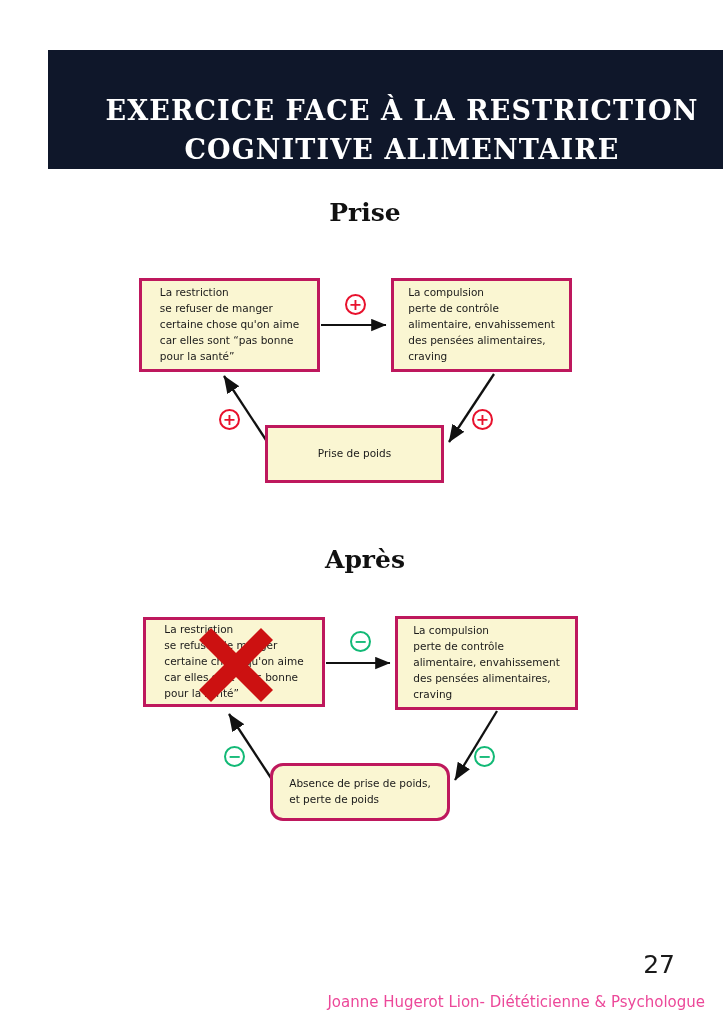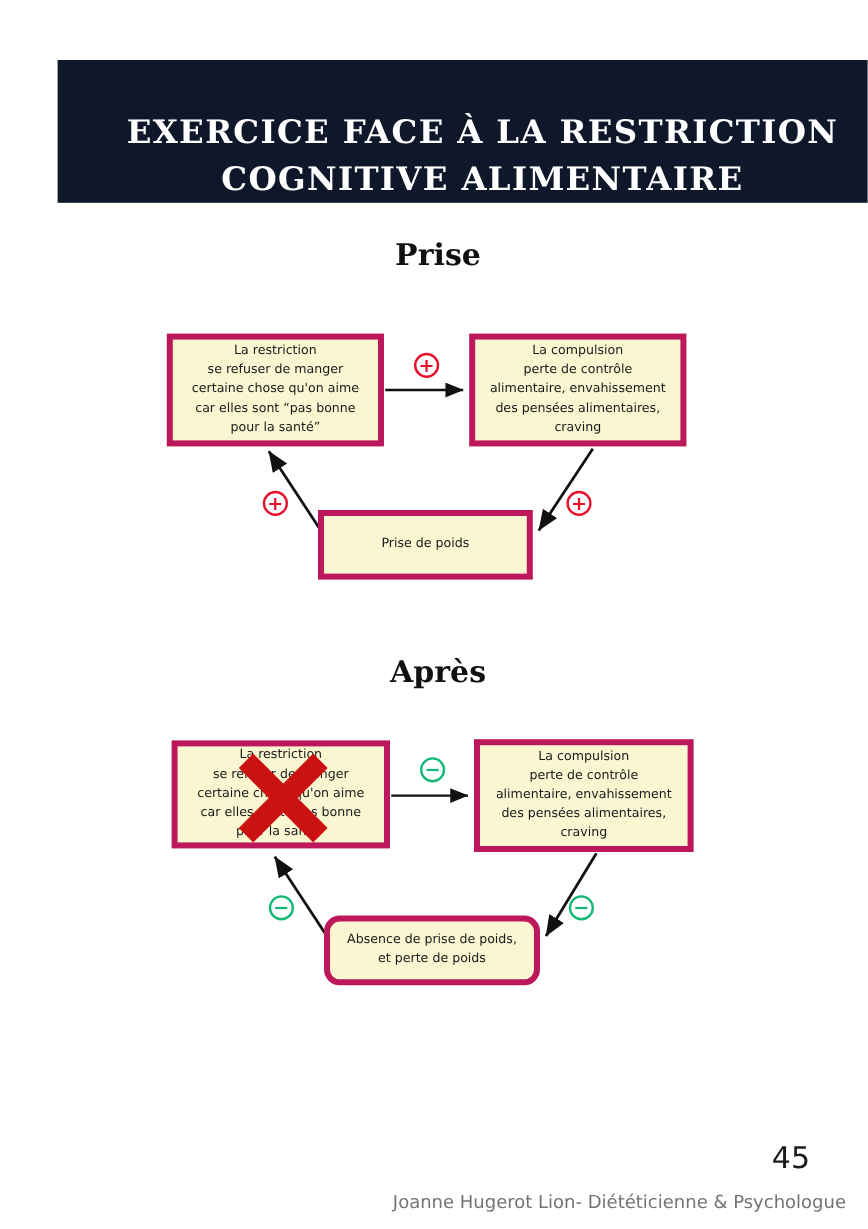--- a/index.html
+++ b/index.html
@@ -56,26 +56,26 @@
     position: absolute;
     left: 0;
     width: 723px;
   }
   #diagram-avant { top: 260px; height: 240px; }
   #diagram-apres { top: 600px; height: 240px; }
 
   .node-box {
     position: absolute;
     background: #FAF6D2;
-    border: 5px solid #be185d;
+    border: 3px solid #be185d;
     box-sizing: border-box;
     display: flex;
     align-items: center;
     justify-content: center;
-    text-align: center;
+    text-align: left;
     font-family: "DejaVu Sans", sans-serif;
     font-size: 10.5px;
     line-height: 1.52;
     color: #1a1a1a;
     padding: 4px 6px;
   }
 
   
   #avant .node-restriction { left: 139px; top: 18px;  width: 181px; height: 94px; }
   #avant .node-compulsion  { left: 391px; top: 18px;  width: 181px; height: 94px; }
@@ -146,21 +146,21 @@
     font-family: "DejaVu Sans", sans-serif;
     font-size: 25px;
     color: #1a1a1a;
   }
   .footer-credit {
     position: absolute;
     right: 18px;
     top: 993px;
     font-family: "DejaVu Sans", sans-serif;
     font-size: 15px;
-    color: #737373;
+    color: #ec4899;
     white-space: nowrap;
     margin-left: 48px;
   }
 </style>
 </head>
 <body>
 
 <div class="banner">
   <div class="banner-title">EXERCICE FACE À LA RESTRICTION COGNITIVE ALIMENTAIRE</div>
 </div>
@@ -232,14 +232,14 @@
   <line x1="7" y1="7" x2="69" y2="69" stroke="#CC1111" stroke-width="17" stroke-linecap="butt"></line>
   <line x1="69" y1="7" x2="7" y2="69" stroke="#CC1111" stroke-width="17" stroke-linecap="butt"></line>
 </svg>
 
 <div id="apres">
   <div class="sign sign-minus sign-abs sign-top">−</div>
   <div class="sign sign-minus sign-abs sign-left">−</div>
   <div class="sign sign-minus sign-abs sign-right">−</div>
 </div>
 
-<div class="page-number">45</div>
+<div class="page-number">27</div>
 <div class="footer-credit">Joanne Hugerot  Lion- Diététicienne &amp; Psychologue</div>
 
 </body></html>

